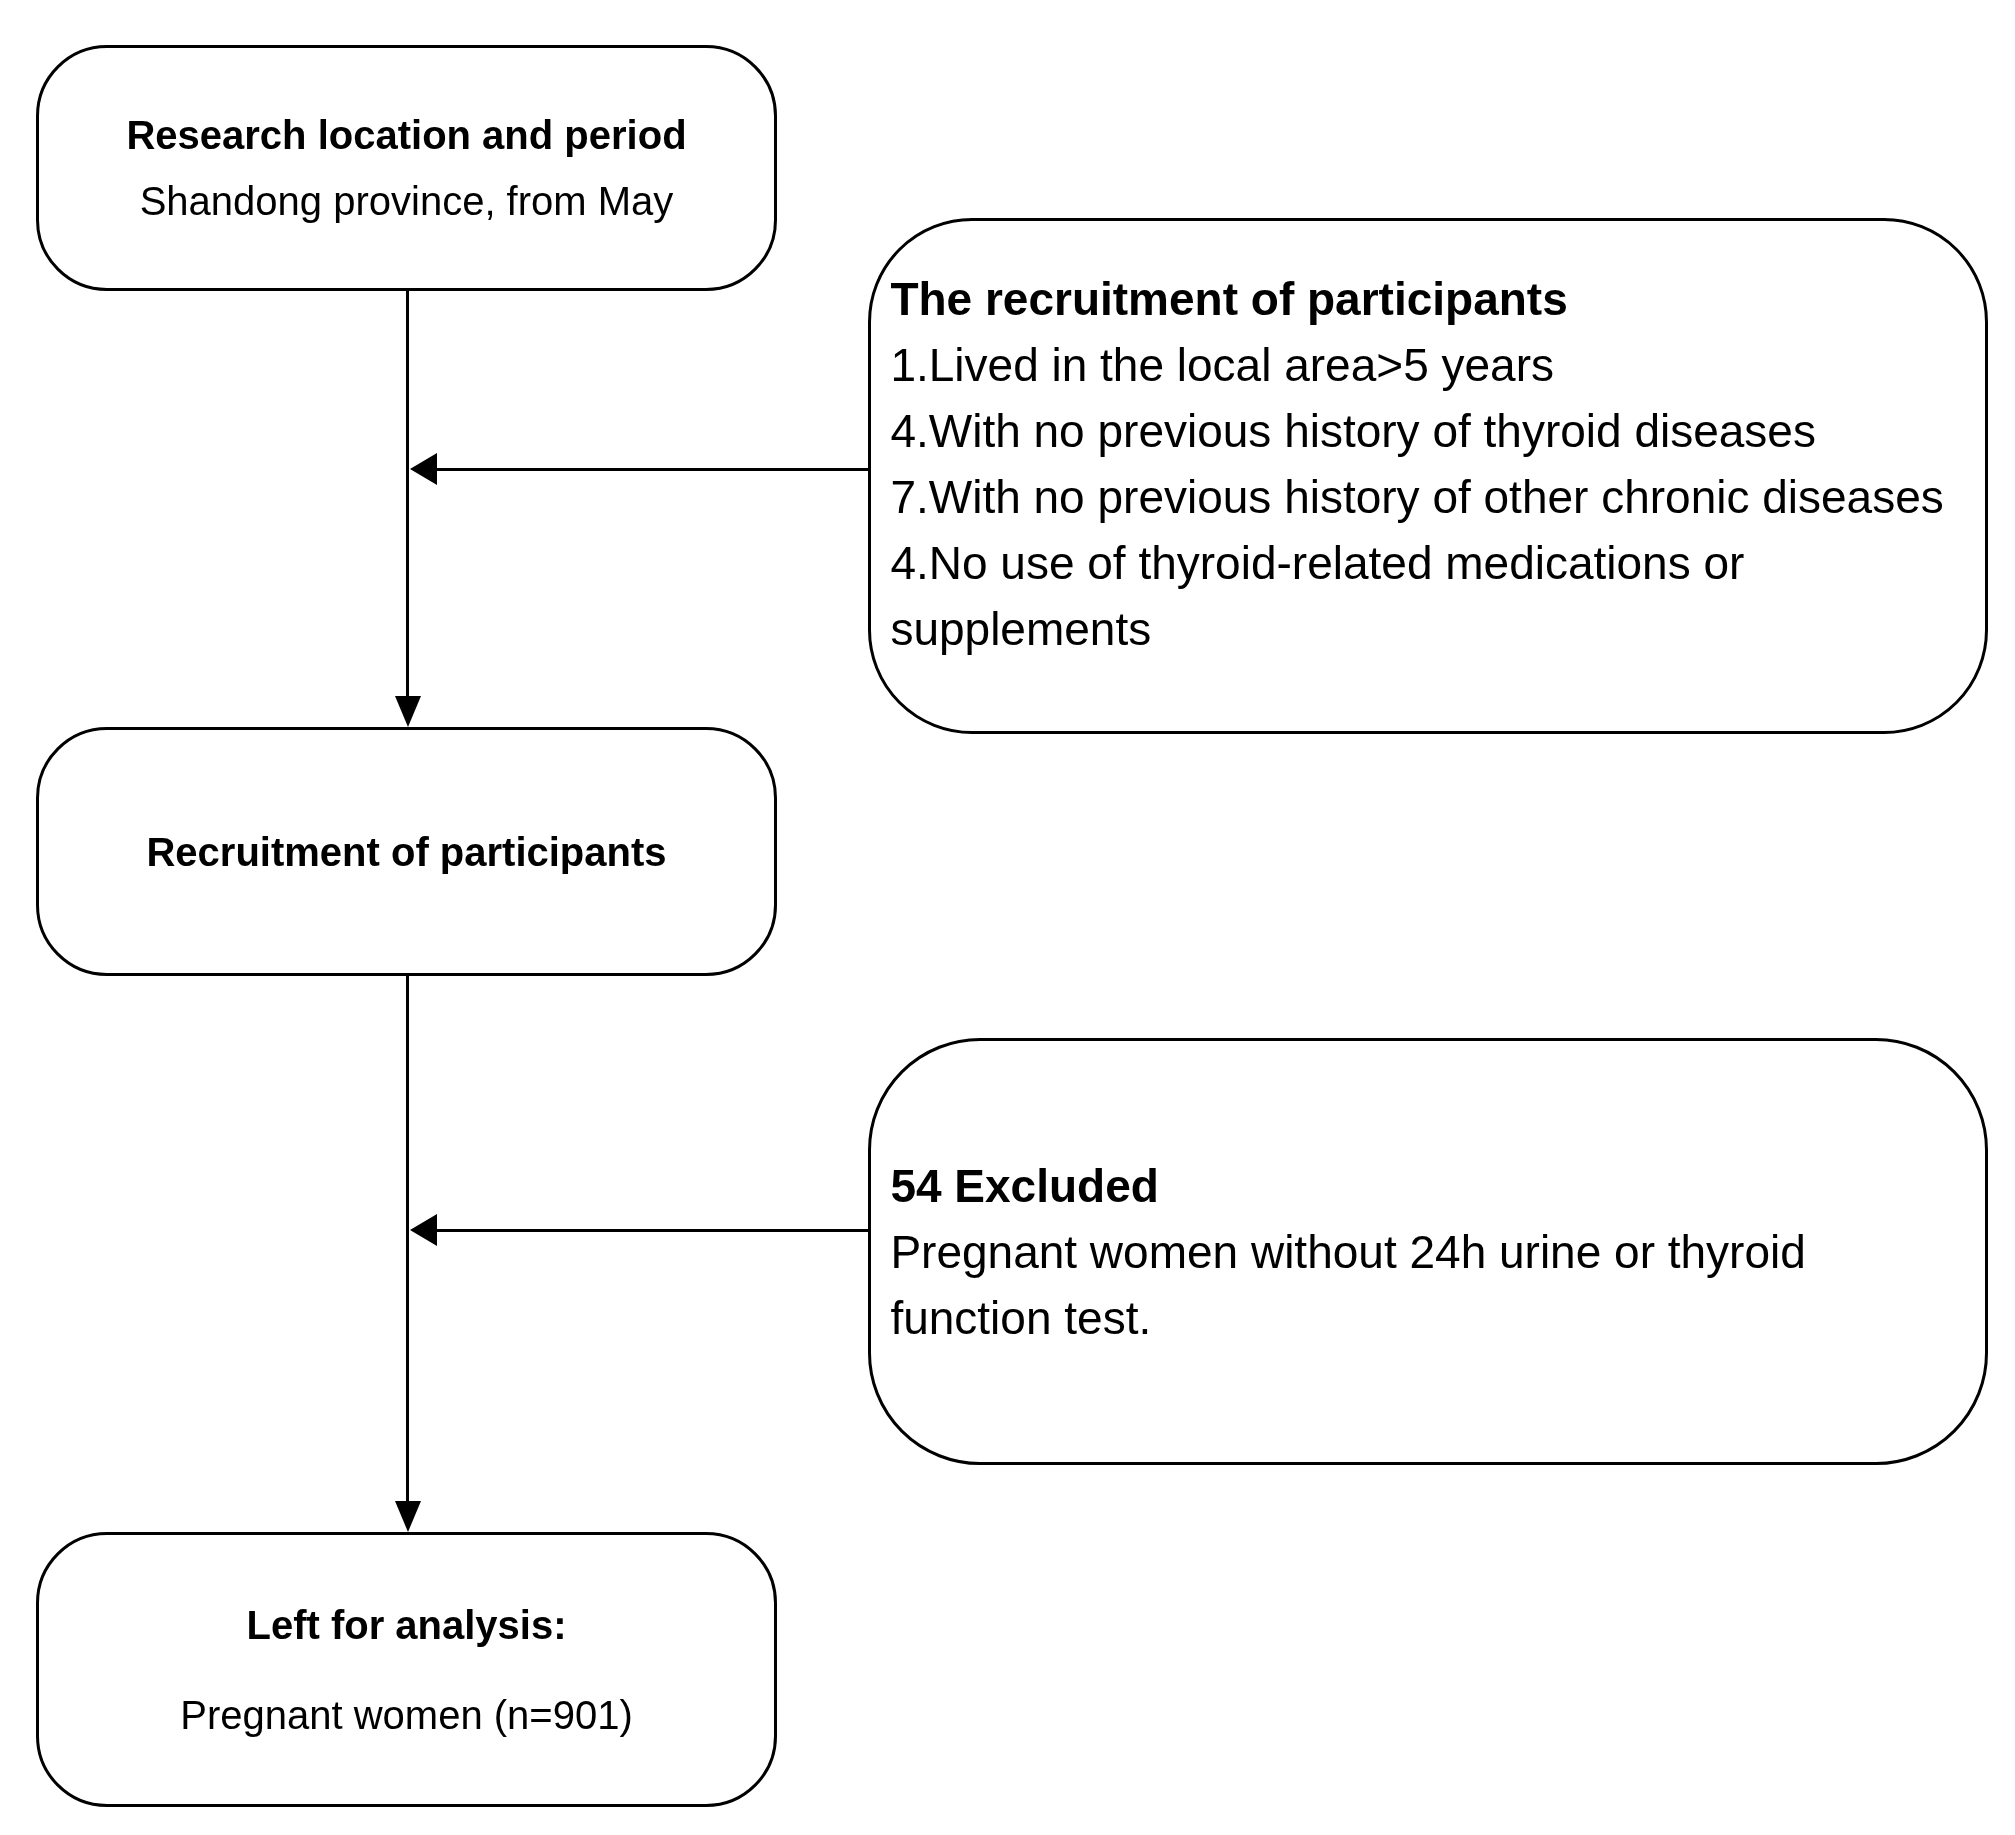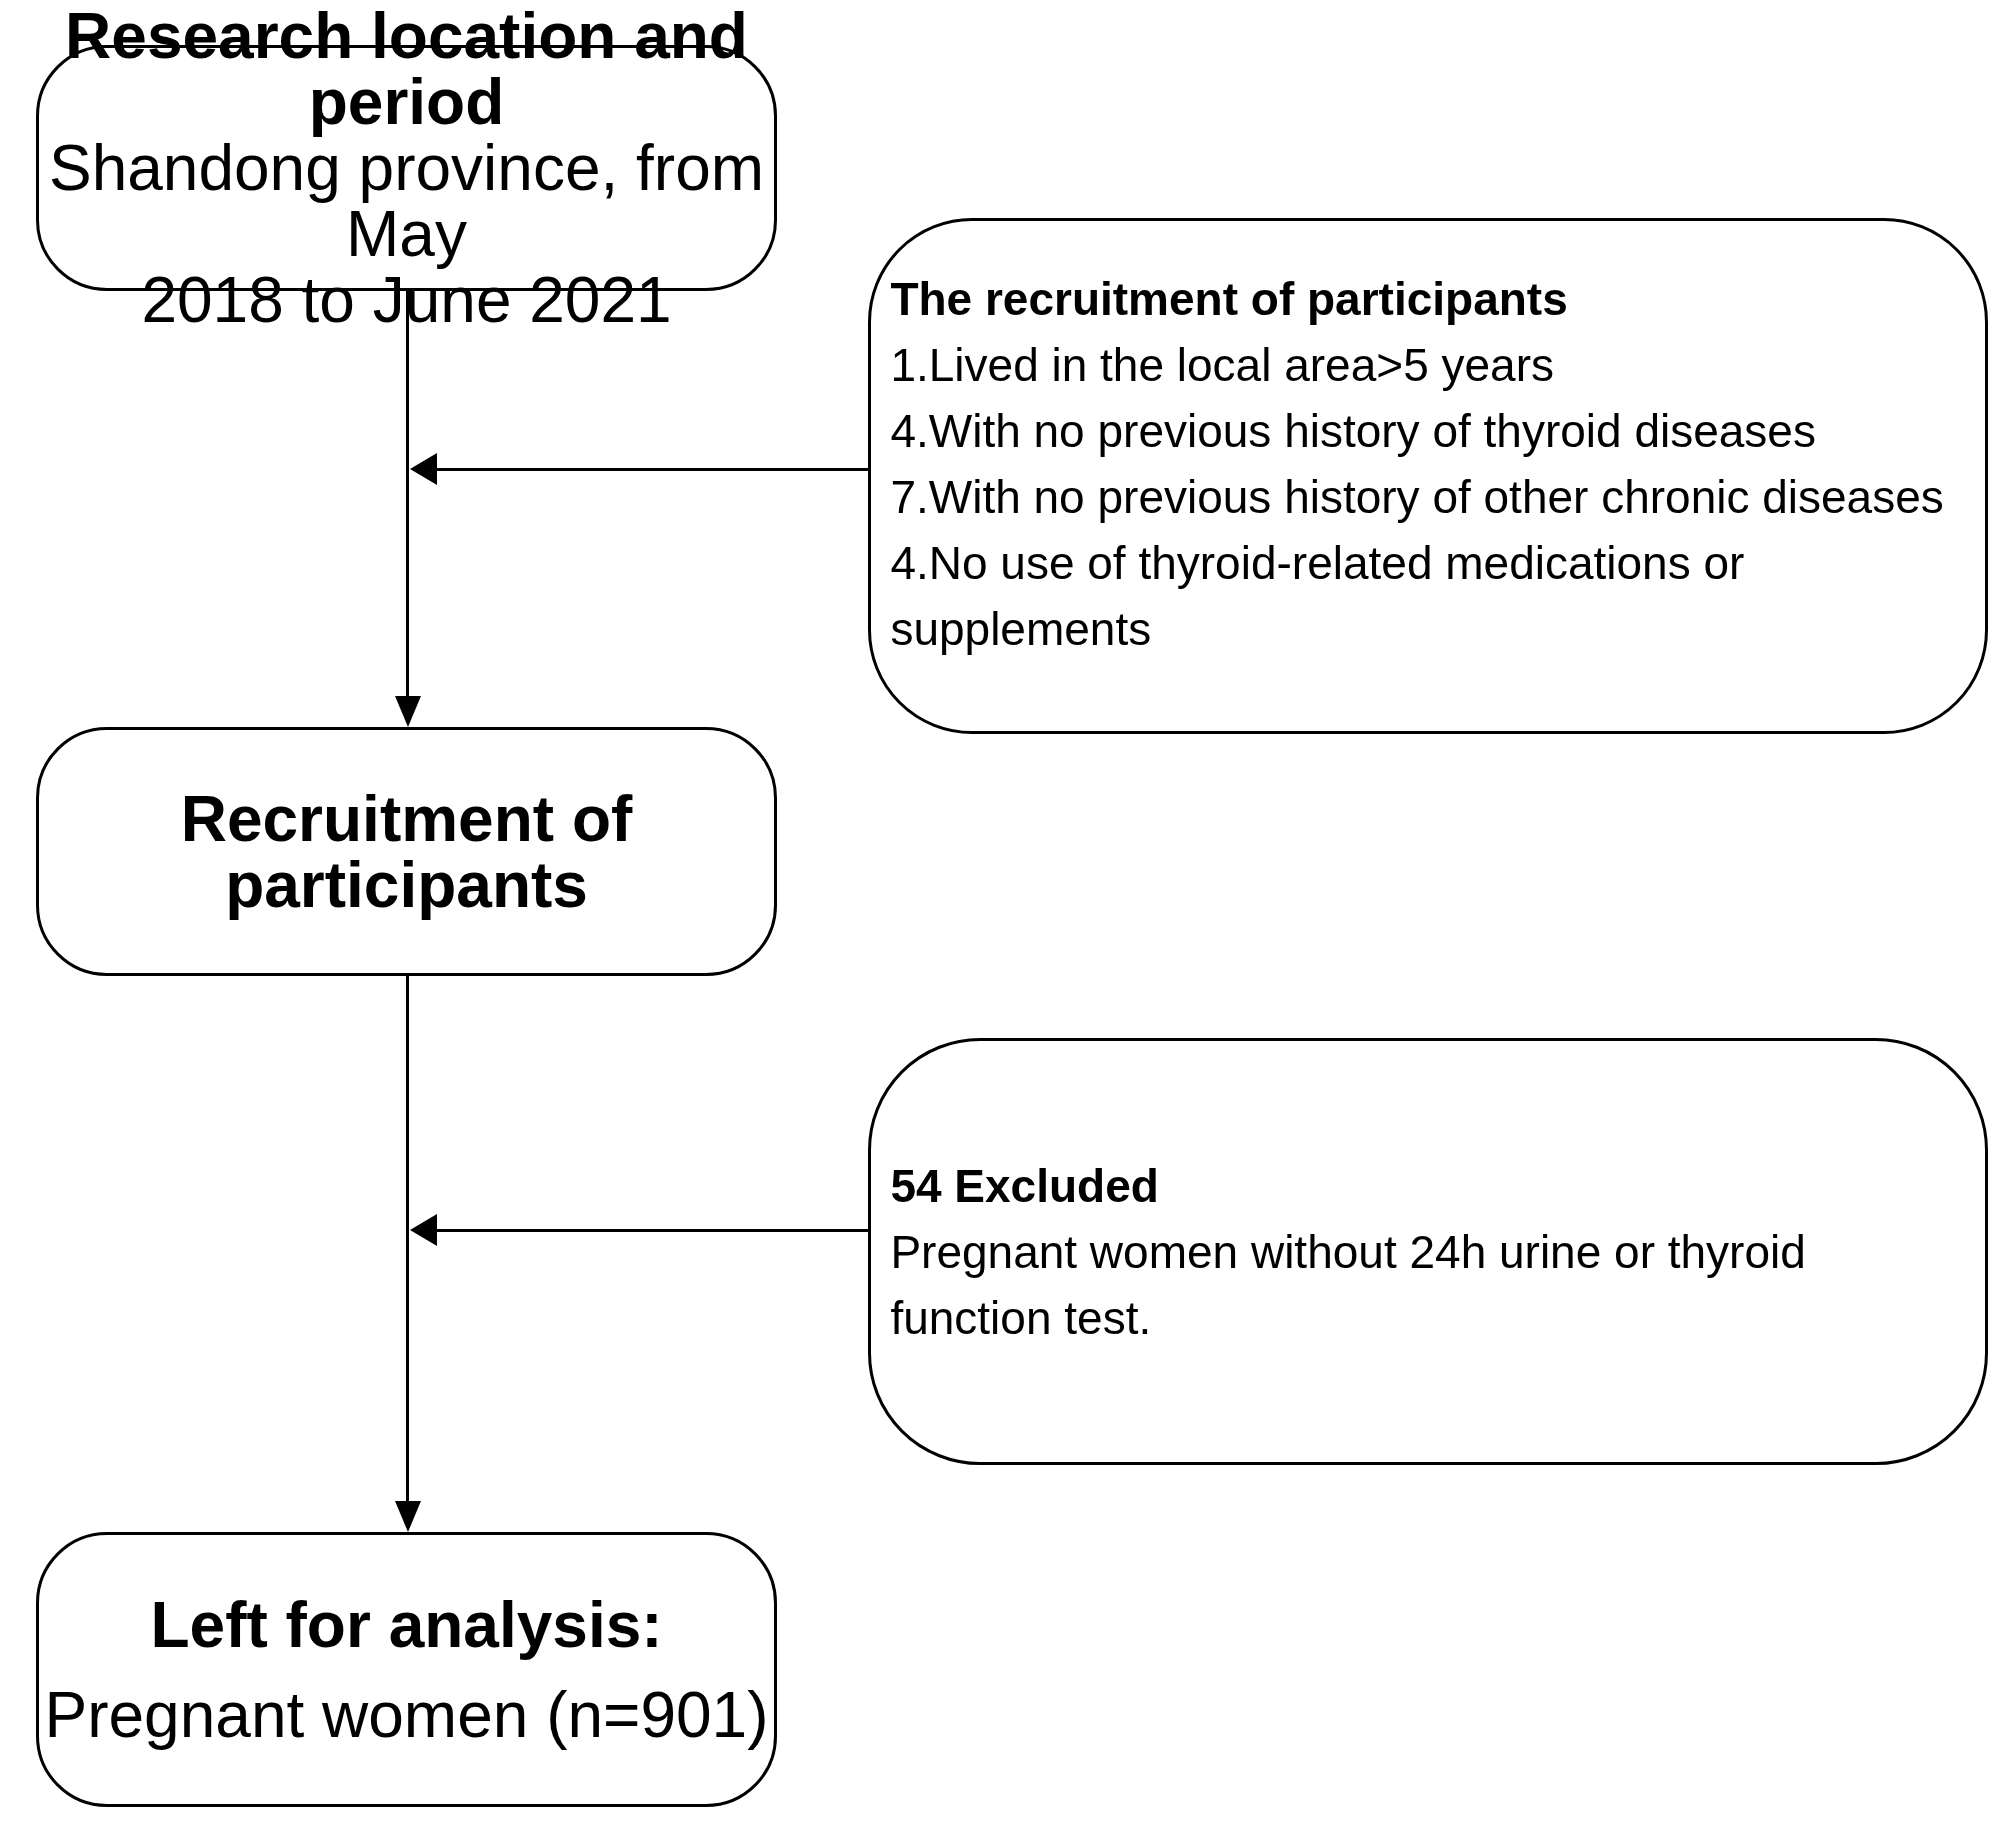--- a/index.html
+++ b/index.html
@@ -21,21 +21,21 @@
     display: flex;
     flex-direction: column;
     justify-content: center;
     align-items: center;
     text-align: center;
   }
   .leftbox {
     left: 36px;
     width: 741px;
     border-radius: 71px;
-    font-size: 64px;
+    font-size: 40px;
     line-height: 66px;
   }
   .rightbox {
     left: 868px;
     width: 1120px;
     font-size: 46px;
     line-height: 66px;
     text-align: left;
   }
   #node-location   { top: 45px;   height: 246px; }
@@ -71,21 +71,20 @@
   #arrowhead-left-2 { left: 410px; top: 1214px; }
 </style>
 </head>
 <body>
 
 <div class="canvas">
 
   <div class="node leftbox centered" id="node-location">
     <div class="bold">Research location and period</div>
     <div>Shandong province, from May</div>
-    <div>2018 to June 2021</div>
   </div>
 
   <div class="node rightbox" id="node-criteria">
     <div class="bold">The recruitment of participants</div>
     <div>1.Lived in the local area&gt;5 years</div>
     <div>4.With no previous history of thyroid diseases</div>
     <div>7.With no previous history of other chronic diseases</div>
     <div>4.No use of thyroid-related medications or supplements</div>
   </div>
 

